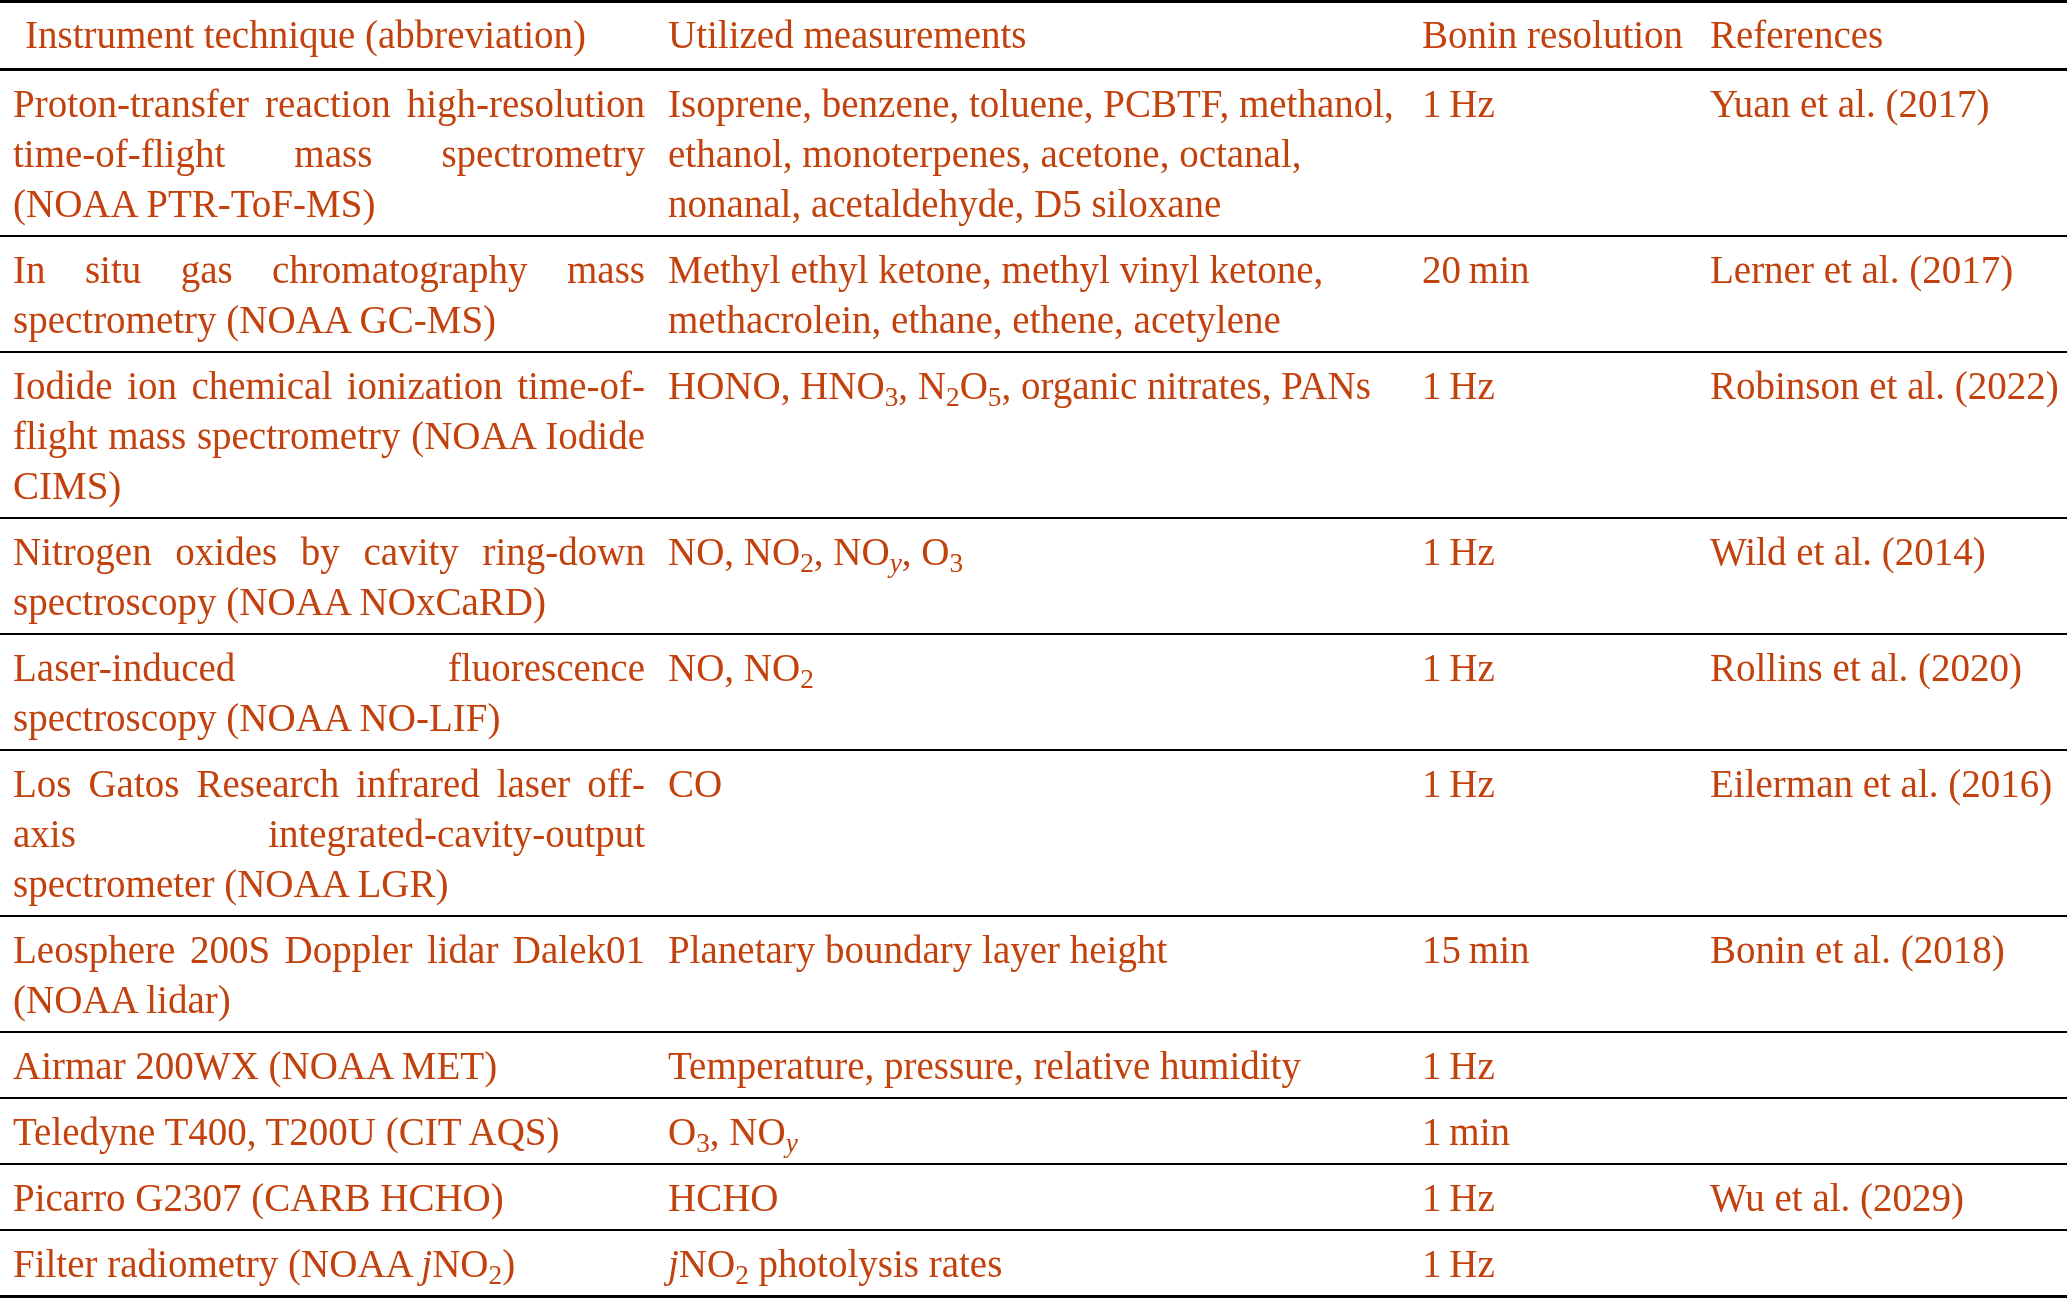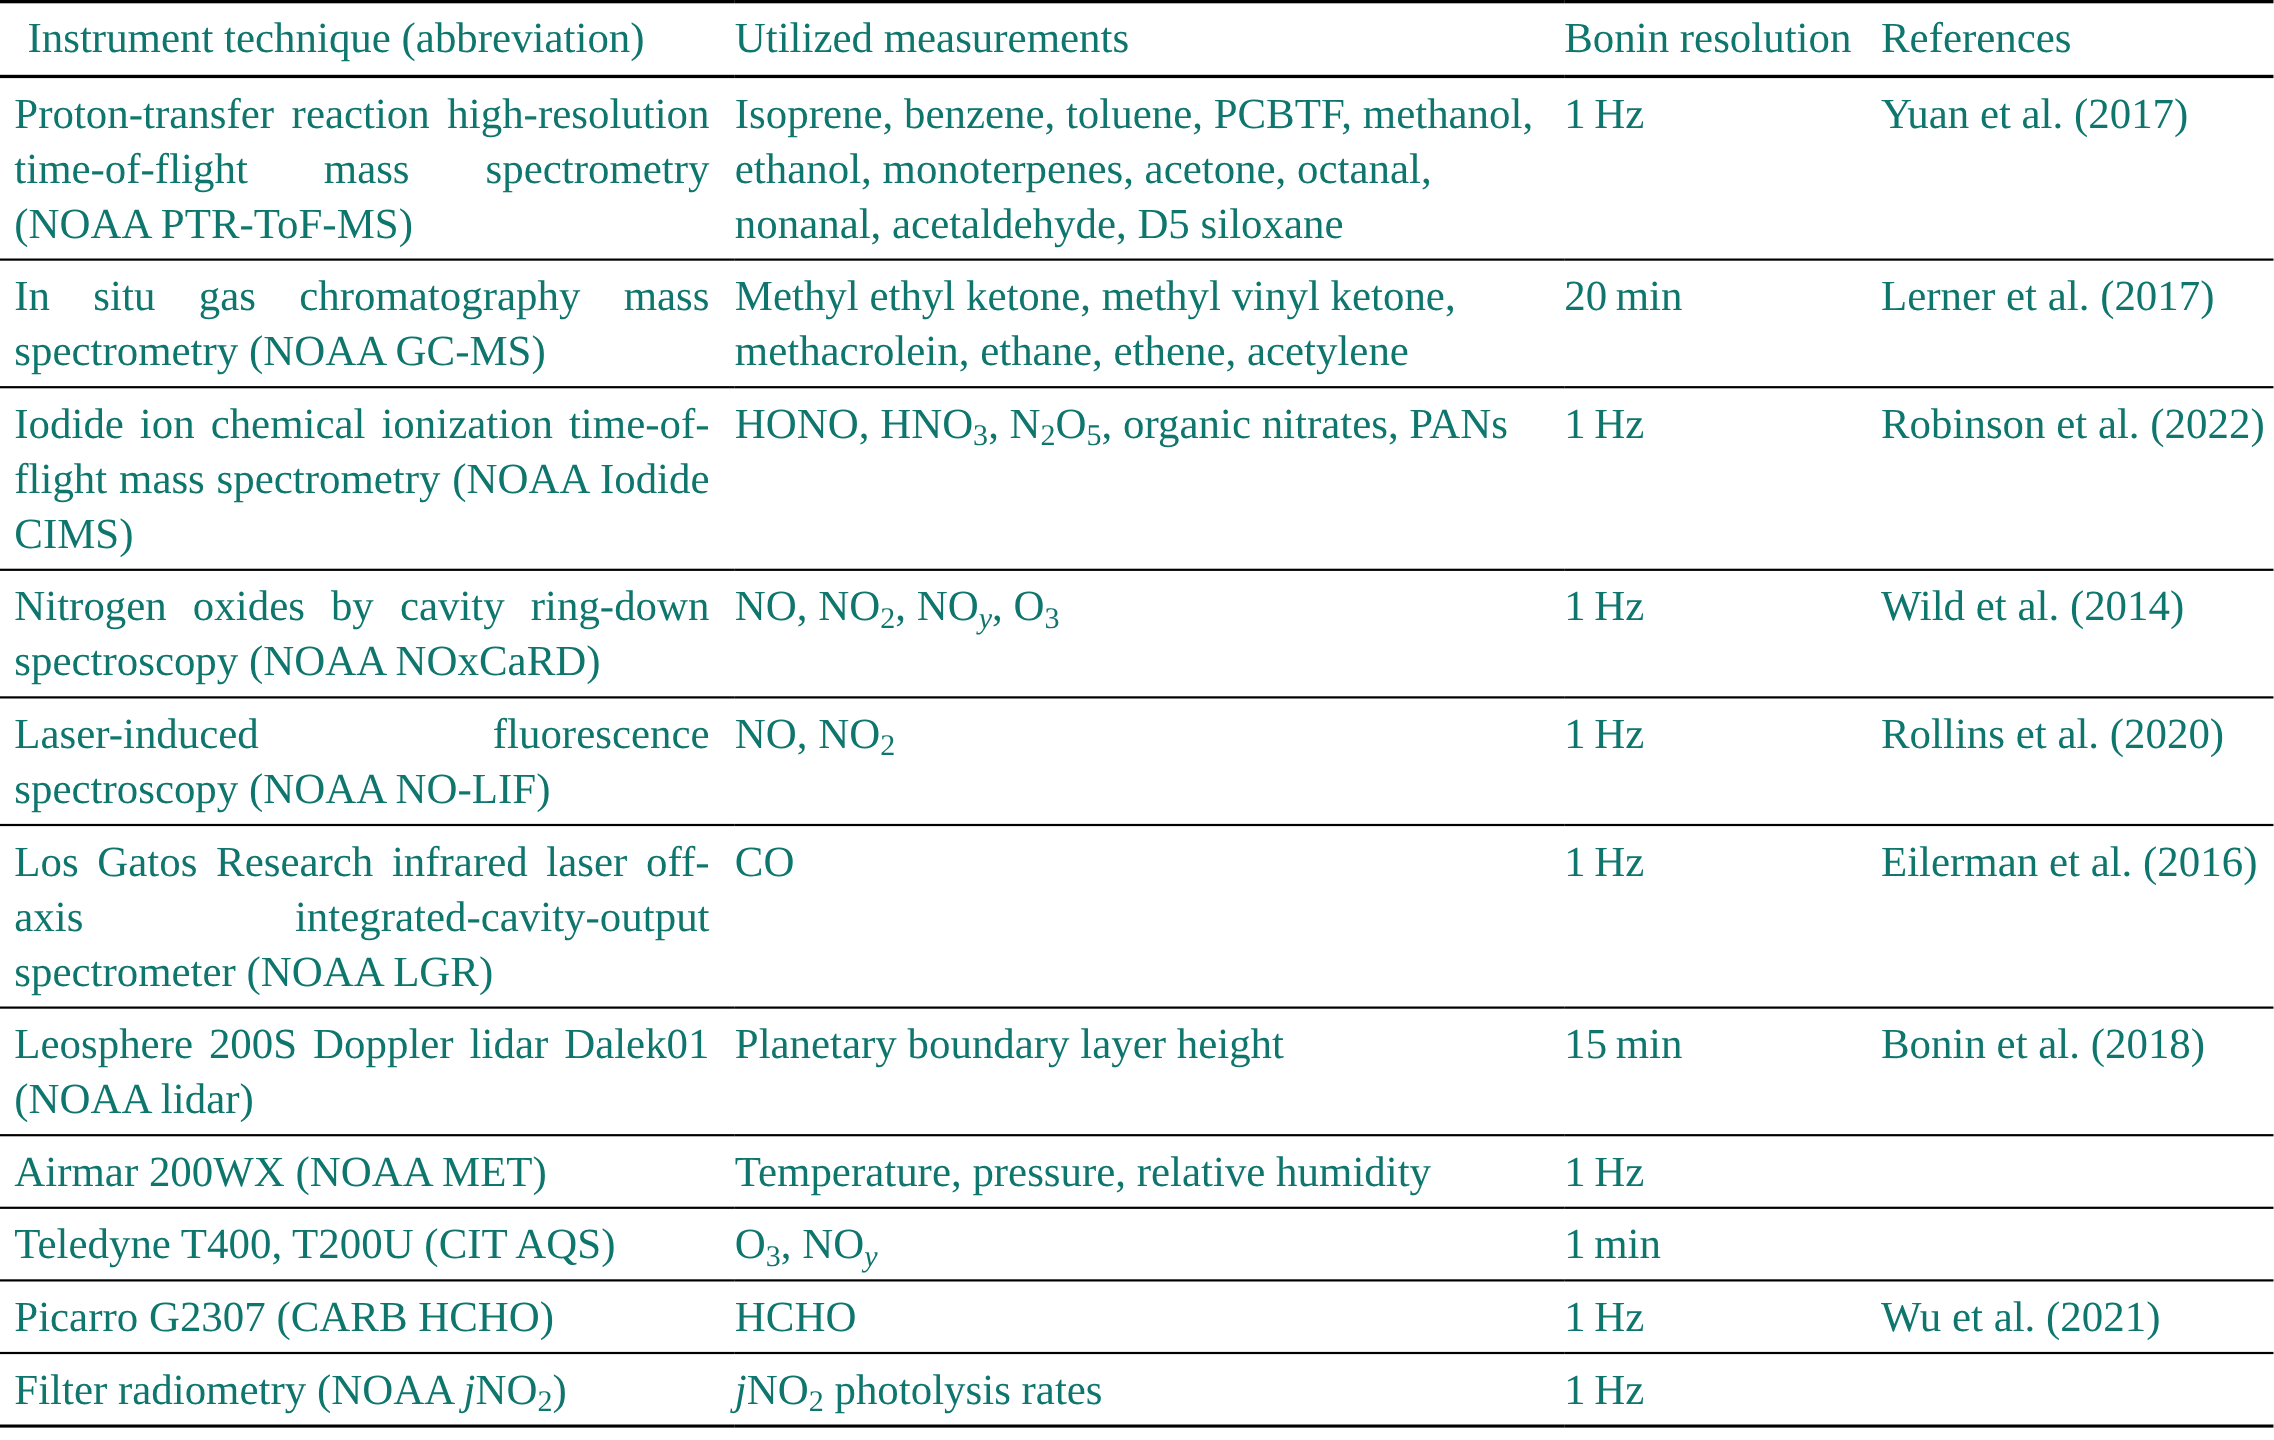--- a/index.html
+++ b/index.html
@@ -11,21 +11,21 @@
     width: 2067px;
     background: #ffffff;
   }
   table.paper-table {
     width: 2067px;
     table-layout: fixed;
     border-collapse: collapse;
     font-family: "Liberation Serif", "DejaVu Serif", serif;
     font-size: 39px;
     line-height: 50px;
-    color: #0f766e;
+    color: #c2410c;
     border-top: 3px solid #000000;
     border-bottom: 3px solid #000000;
   }
   th, td {
     vertical-align: top;
     text-align: left;
     font-weight: normal;
     padding: 8px 0 6px 0;
   }
   thead th {
@@ -136,21 +136,21 @@
         <tr>
           <td class="c-technique">Teledyne T400, T200U (CIT AQS)</td>
           <td class="c-measurements">O<sub>3</sub>, NO<sub><i>y</i></sub></td>
           <td class="c-time">1 min</td>
           <td class="c-ref"></td>
         </tr>
         <tr>
           <td class="c-technique">Picarro G2307 (CARB HCHO)</td>
           <td class="c-measurements">HCHO</td>
           <td class="c-time">1 Hz</td>
-          <td class="c-ref">Wu et al. (2021)</td>
+          <td class="c-ref">Wu et al. (2029)</td>
         </tr>
         <tr>
           <td class="c-technique">Filter radiometry (NOAA <i>j</i>NO<sub>2</sub>)</td>
           <td class="c-measurements"><i>j</i>NO<sub>2</sub> photolysis rates</td>
           <td class="c-time">1 Hz</td>
           <td class="c-ref"></td>
         </tr>
       </tbody>
   </table>
 </div>

